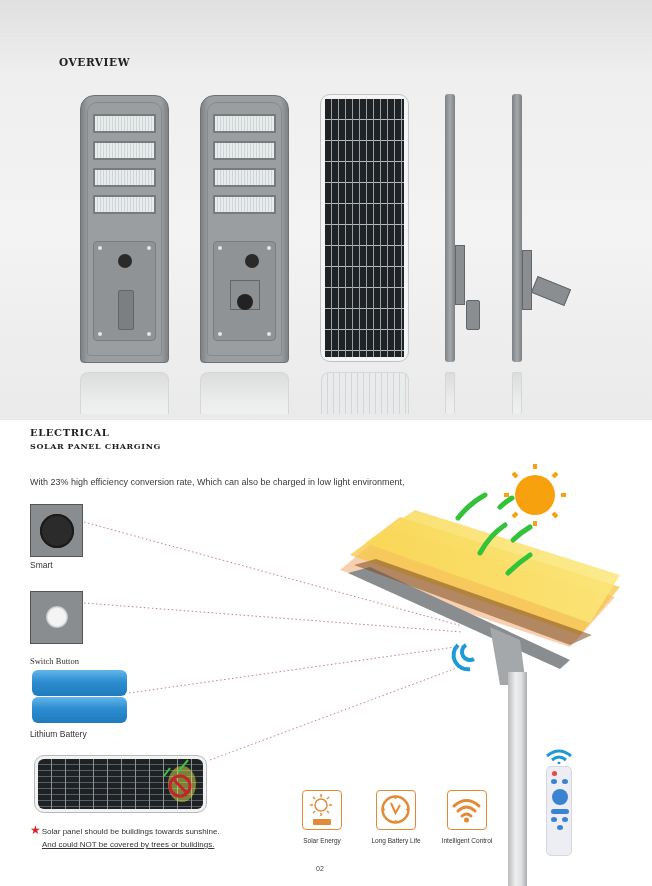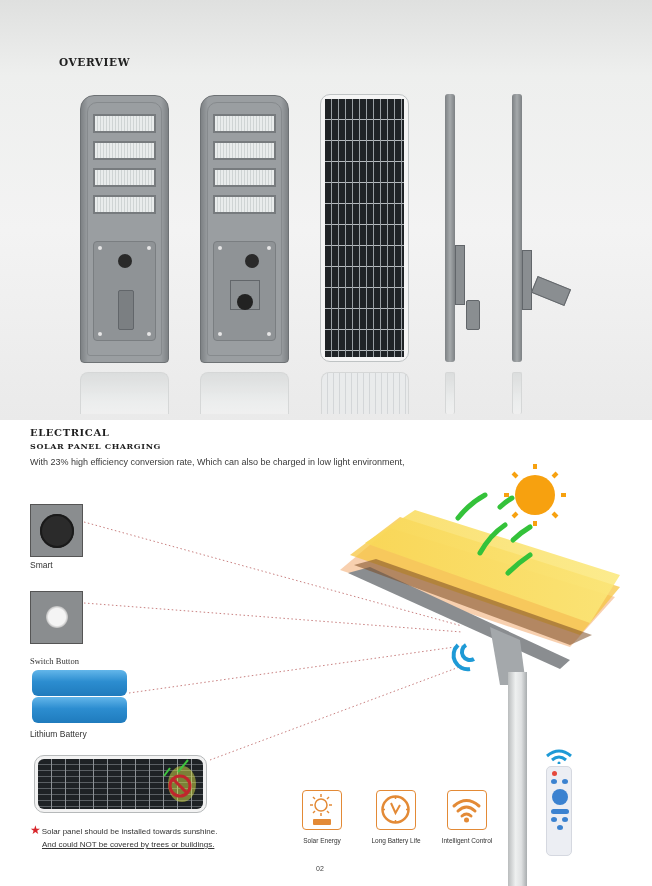--- a/index.html
+++ b/index.html
@@ -10,21 +10,21 @@
     position: absolute; left: 0; top: 0; width: 652px; height: 420px;
     background: linear-gradient(180deg, #dfe0df 0%, #eeefee 18%, #f3f3f3 55%, #eaeaea 100%);
   }
   .heading {
     position: absolute; font-family: "DejaVu Serif", "Liberation Serif", serif;
     font-weight: bold; color: #1f1f1f; letter-spacing: 0.6px; text-transform: uppercase;
   }
   .h-overview { left: 29px; top: 56px; font-size: 10.5px; margin-left: 30px; }
   .h-electrical { left: 30px; top: 427px; font-size: 10px; }
   .h-sub { left: 30px; top: 441px; font-size: 8px; }
-  .desc { position: absolute; left: 30px; top: 456px; font-size: 9px; line-height: 12.5px; color: #3a3a3a; }
+  .desc { position: absolute; left: 30px; top: 476px; font-size: 9px; line-height: 12.5px; color: #3a3a3a; }
 
   
   .lamp { position: absolute; border-radius: 14px 14px 4px 4px; background: linear-gradient(90deg,#7e8285,#9a9ea1 8%,#9a9ea1 92%,#7e8285); border: 1px solid #6e7275; }
   .lamp .inner { position: absolute; left: 6px; right: 6px; top: 6px; bottom: 6px; border-radius: 10px 10px 3px 3px; border: 1px solid #868a8d; }
   .led { position: absolute; left: 12px; right: 12px; height: 19px; background: repeating-linear-gradient(90deg,#e9ecec 0 2px,#cfd4d4 2px 3px); border: 2px solid #777b7e; }
   .bay { position: absolute; left: 12px; right: 12px; top: 145px; height: 100px; border: 1px solid #7a7e81; border-radius: 4px; background: #8f9396; }
   .bay .sensor { position: absolute; left: 24px; top: 12px; width: 14px; height: 14px; border-radius: 50%; background: #2a2a2a; }
   .screw { position:absolute; width:4px; height:4px; border-radius:50%; background:#e6e6e6; }
   .mount { position: absolute; background: #7b7f82; border: 1px solid #62666a; }
   .reflect { position: absolute; top: 372px; height: 42px; border: 1px solid #d2d4d4; border-bottom: none; border-radius: 8px 8px 0 0; background: linear-gradient(180deg,#d9dbdb,#eceeee 70%,#f1f1f1); opacity: .85; }
@@ -149,21 +149,21 @@
     <div class="cells"></div>
   <svg style="position:absolute;left:125px;top:2px" width="40" height="50">
     <ellipse cx="22" cy="26" rx="14" ry="18" fill="#d7e04a" opacity=".5"></ellipse>
     <circle cx="20" cy="28" r="10" fill="none" stroke="#c0262d" stroke-width="3"></circle>
     <line x1="13" y1="21" x2="27" y2="35" stroke="#c0262d" stroke-width="3"></line>
     <path d="M28 2 L18 14" stroke="#3ec43e" stroke-width="2"></path>
     <path d="M10 10 L4 18" stroke="#3ec43e" stroke-width="2"></path>
   </svg>
 </div>
 <div class="note">
-  <div><span class="star">★</span><span>Solar panel should be installed towards sunshine.</span></div>
+  <div><span class="star">★</span><span>Solar panel should be buildings towards sunshine.</span></div>
   <div class="l2">And could NOT be covered by trees or buildings.</div>
 </div>
 
 <svg style="position:absolute;left:330px;top:455px" width="322" height="240">
   <defs>
     <linearGradient id="ly" x1="0" y1="0" x2="1" y2="0">
         <stop offset="0" stop-color="#f9d957"></stop>
         <stop offset="1" stop-color="#fbe87a"></stop>
       </linearGradient>
   </defs>

